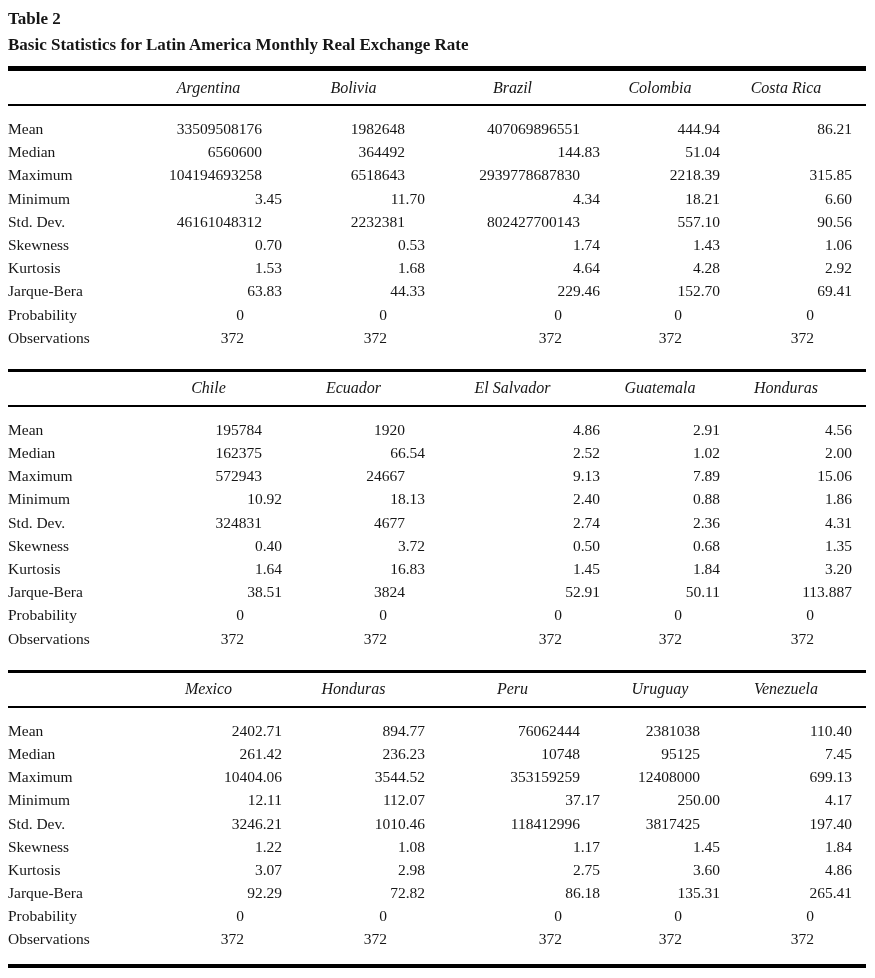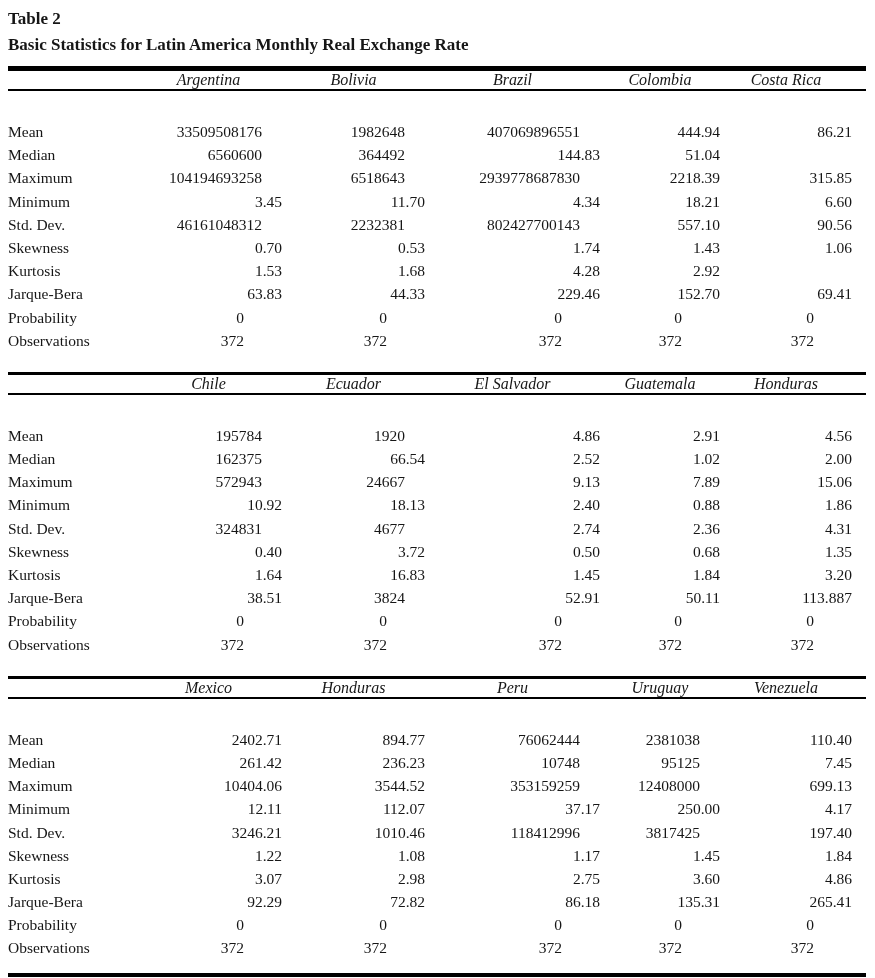--- a/index.html
+++ b/index.html
@@ -28,30 +28,30 @@
   .rule.thin   { height: 2px; }
   .rule.medium { height: 3px; }
   .rule.bottom { height: 4px; }
 
   .grid-row {
     display: grid;
     grid-template-columns: 127px 147px 143px 175px 120px 132px;
     padding-right: 14px;
   }
   .header-row {
-    height: 18px;
+    height: 33px;
     align-items: center;
   }
   .country-header {
     font-style: italic;
     font-size: 16px;
     text-align: center;
     white-space: nowrap;
   }
-  .data-rows { padding: 11px 0 20px 0; margin-top: 18px; }
+  .data-rows { padding: 11px 0 20px 0; }
   .panel:last-of-type .data-rows { padding-bottom: 13px; }
   .data-row {
     height: 23.2px;
     line-height: 23.2px;
     font-size: 15.5px;
   }
   .label-cell { text-align: left; white-space: nowrap; }
   .value-cell { text-align: right; white-space: nowrap; }
   .value-cell.int-pad { padding-right: 20px; }
   .value-cell.center-pad { padding-right: 38px; }
@@ -123,20 +123,21 @@
             <div class="value-cell">0.70</div>
             <div class="value-cell">0.53</div>
             <div class="value-cell">1.74</div>
             <div class="value-cell">1.43</div>
             <div class="value-cell">1.06</div>
           </div>
           <div class="grid-row data-row">
             <div class="label-cell">Kurtosis</div>
             <div class="value-cell">1.53</div>
             <div class="value-cell">1.68</div>
+            <div class="value-cell">4.64</div>
             <div class="value-cell">4.28</div>
             <div class="value-cell">2.92</div>
           </div>
           <div class="grid-row data-row">
             <div class="label-cell">Jarque-Bera</div>
             <div class="value-cell">63.83</div>
             <div class="value-cell">44.33</div>
             <div class="value-cell">229.46</div>
             <div class="value-cell">152.70</div>
             <div class="value-cell">69.41</div>

